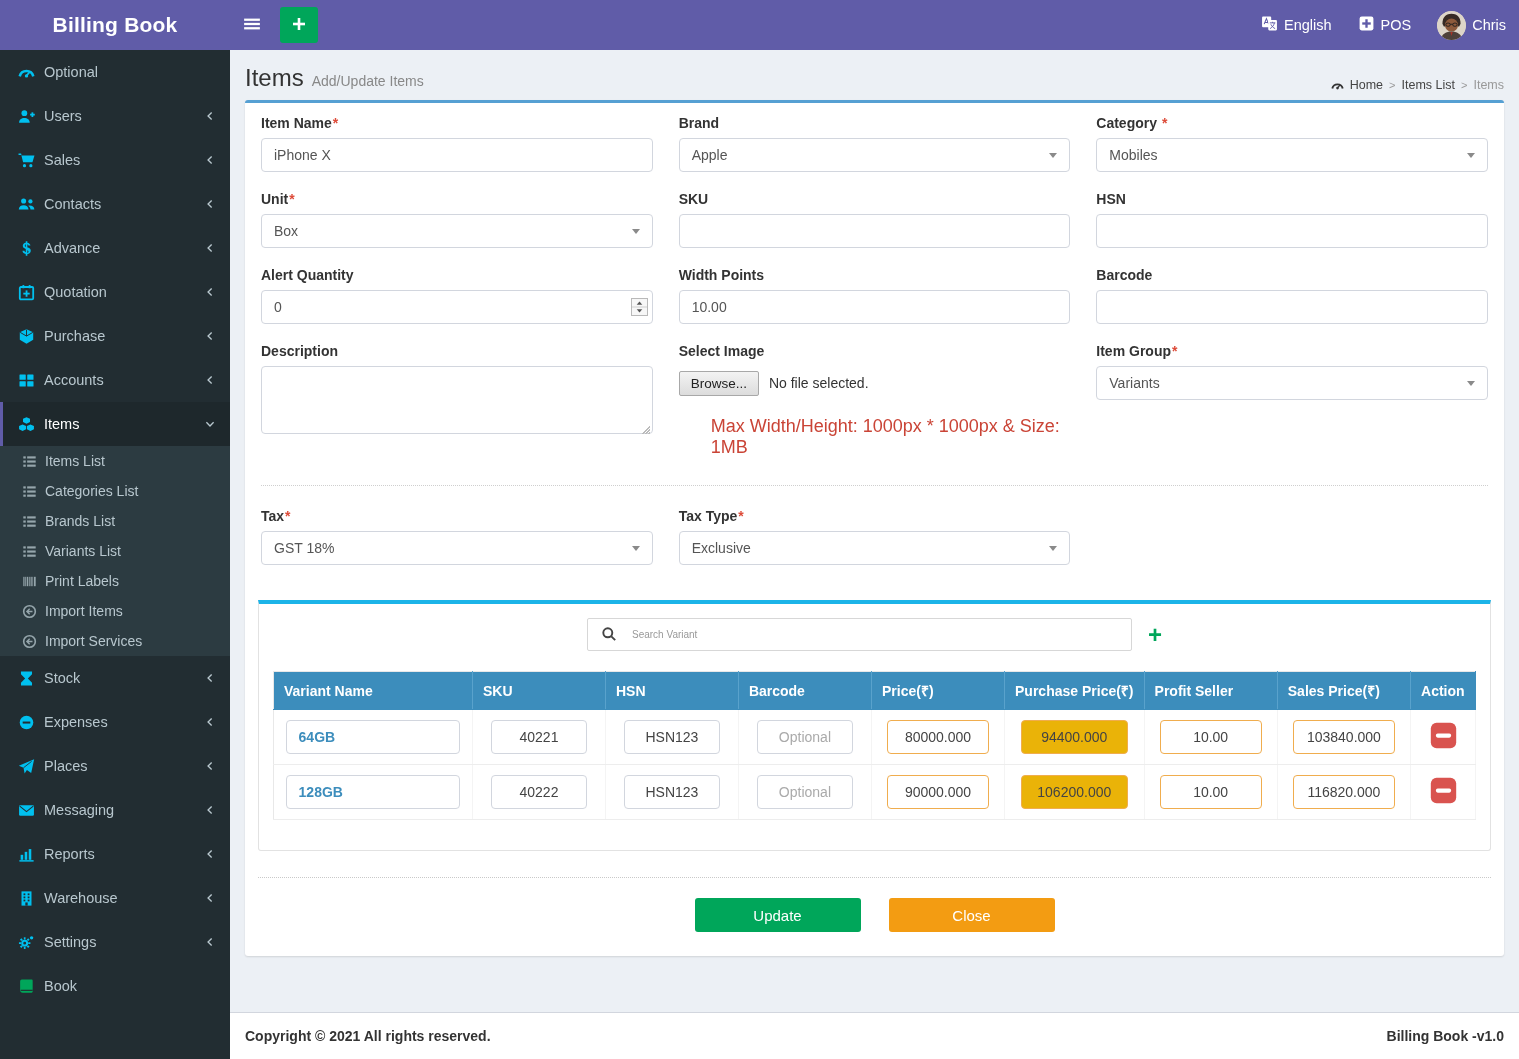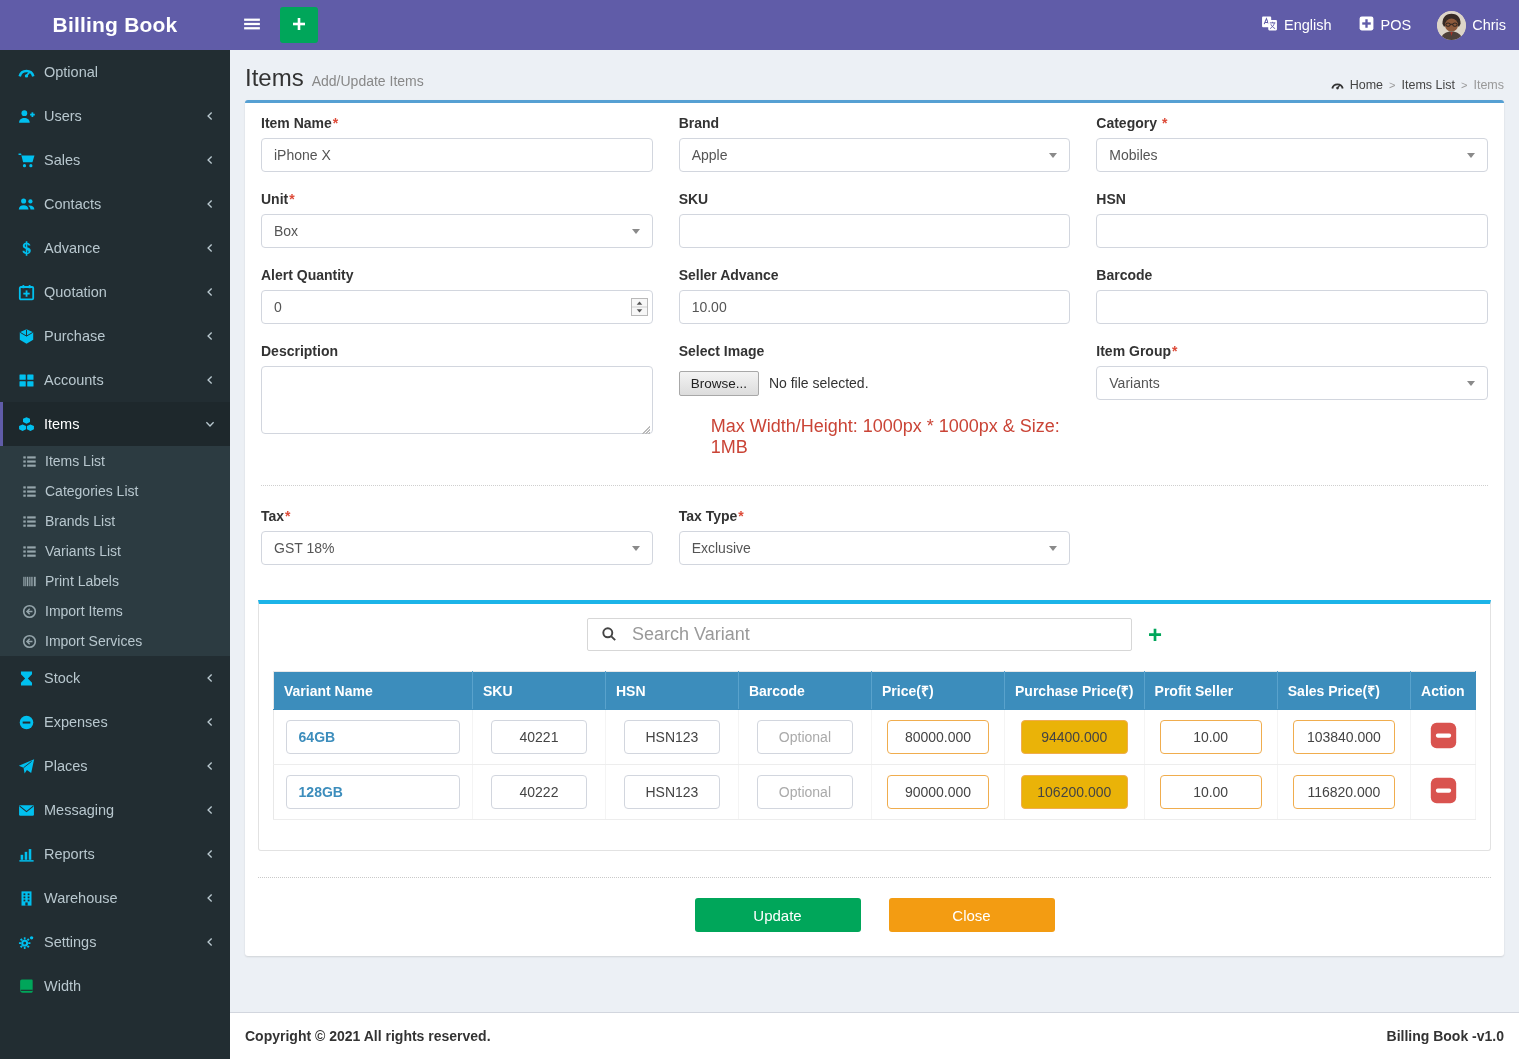--- a/index.html
+++ b/index.html
@@ -88,21 +88,21 @@
   .dashed-hr { border-top:1px dotted #cfcfcf; margin:8px 13px 22px 13px; }
 
   
   .variant-box { margin:16px 10px 0 10px; border:1px solid #e2e2e2; border-top:4px solid #1cb4e8;
                  border-radius:0 0 3px 3px; padding:12px 14px 30px 14px; }
   .search-row { display:flex; justify-content:center; align-items:center; margin:2px 0 20px 0; }
   .search-wrap { position:relative; width:545px; }
   .search-wrap .s-icon { position:absolute; left:14px; top:8px; display:inline-flex; }
   .search-wrap .s-icon svg { width:16px; height:16px; }
   .search-input { width:100%; height:33px; border:1px solid #d7d7d7; border-radius:2px; padding:6px 12px 6px 44px;
-    font-size:18px; color:#555; outline:none; font-family:"Liberation Sans", sans-serif; }
+    font-size:10px; color:#555; outline:none; font-family:"Liberation Sans", sans-serif; }
   .search-input::placeholder { color:#999; }
   .add-variant { margin-left:16px; background:none; border:none; color:#00a65a; font-size:24px; font-weight:bold;
     cursor:pointer; line-height:1; font-family:"Liberation Sans", sans-serif; }
 
   table.variants { width:100%; border-collapse:collapse; border:1px solid #e8e8e8; }
   table.variants th { background:#3c8dbc; color:#fff; font-size:14px; font-weight:bold; text-align:left;
     padding:9px 10px; border-right:1px solid #59a2cc; border-bottom:1px solid #3c8dbc; white-space:nowrap; }
   table.variants th:last-child { border-right:1px solid #3c8dbc; }
   table.variants td { padding:10px 6px; border-bottom:1px solid #ededed; border-right:1px solid #f4f4f4; text-align:center; }
   .cell-input { height:34px; border:1px solid #d2d6de; border-radius:4px; font-size:14px; color:#444;
@@ -539,21 +539,21 @@
           </svg>
         </span>
       </li>
       <li class="menu-item">
         <span class="mi-icon" style="color: rgb(0, 166, 90);">
           <svg viewBox="0 0 16 16">
             <path d="M3.6 1.4h9.2c.6 0 1 .4 1 1v10.4c0 .6-.4 1-1 1H4.4A2.4 2.4 0 0 1 2 11.4v-8c0-1.1.7-2 1.6-2z" fill="currentColor"></path>
             <path d="M2.6 11.6h11.2" stroke="#222d32" stroke-width="1.1"></path>
           </svg>
         </span>
-        <span class="mi-label">Width</span>
+        <span class="mi-label">Book</span>
       </li>
     </ul>
 </div>
 
 <div class="main">
 
   <div class="content-header">
     <div style="display:flex; align-items:baseline;">
       <span class="page-title">Items</span>
       <span class="page-subtitle">Add/Update Items</span>
@@ -639,21 +639,21 @@
                   <path d="M8.5 3.6l2.8 3.2H5.7z" fill="#555"></path>
                   <path d="M8.5 14.4l2.8-3.2H5.7z" fill="#555"></path>
                   <line x1="1" y1="9" x2="16" y2="9" stroke="#cfcfcf"></line>
                 </svg>
               </span>
         </div>
       </div>
         </div>
       <div class="form-col">
           <div class="form-group">
-        <label><span>Seller Advance</span></label>
+        <label><span>Width Points</span></label>
         <input class="txt-input" value="10.00" style="">
       </div>
         </div>
       <div class="form-col">
           <div class="form-group">
         <label><span>Barcode</span></label>
         <input class="txt-input" value="" style="">
       </div>
         </div>
     </div>

